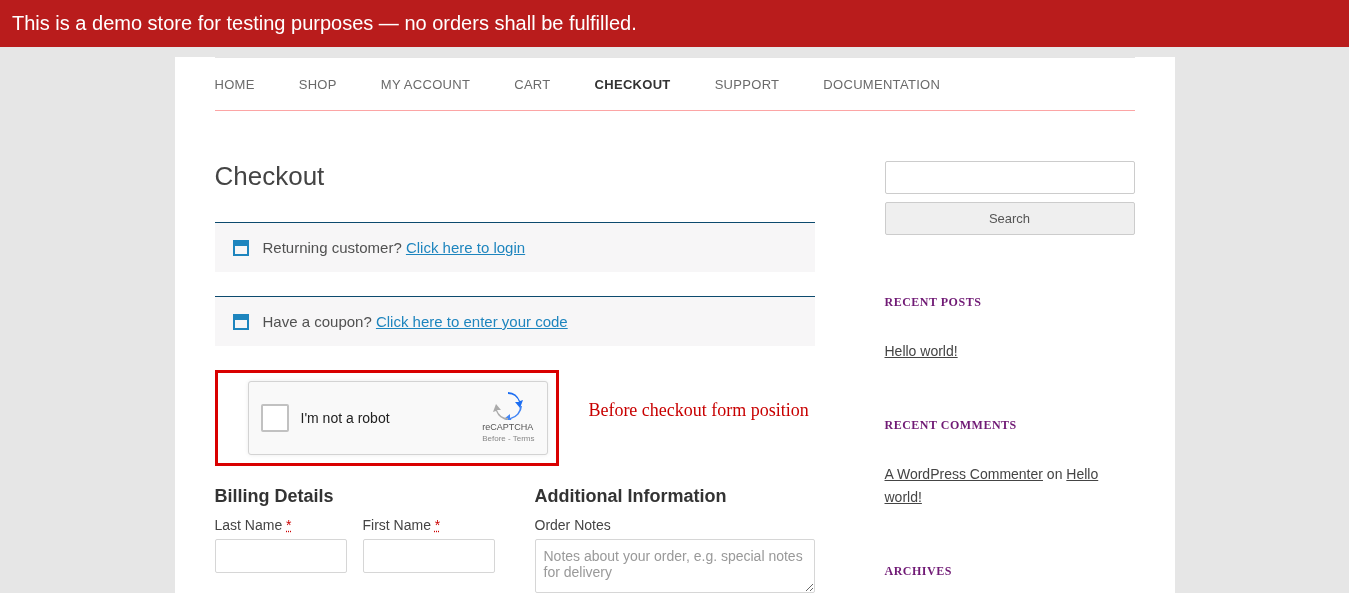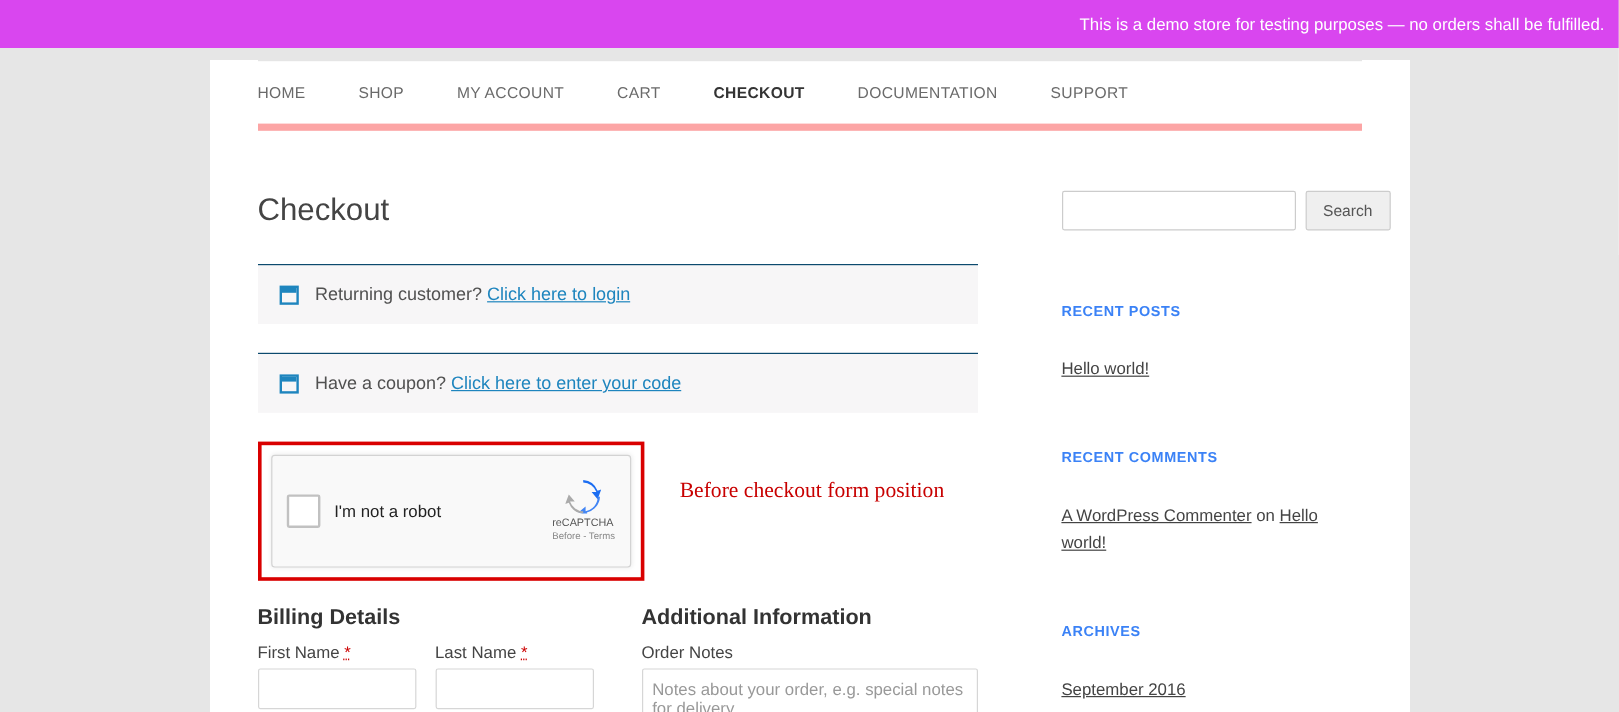--- a/index.html
+++ b/index.html
@@ -1,74 +1,74 @@
 <!DOCTYPE html>
 <html><head>
   <meta charset="utf-8">
   <style>
     * { box-sizing: border-box; margin: 0; padding: 0; }
     body { font-family: -apple-system, BlinkMacSystemFont, "Segoe UI", Helvetica, Arial, sans-serif; background: #e6e6e6; color: #444; font-size: 14px; }
-    .demo-banner { background: #d946ef; color: #fff; text-align: right; padding: 12px; font-size: 14px; }
+    .demo-banner { background: #b91c1c; color: #fff; text-align: left; padding: 12px; font-size: 20px; }
     .page-wrap { max-width: 1000px; margin: 0 auto; background: #fff; padding: 0 40px 40px; min-height: 593px; }
     .nav-border-top { border-top: 1px solid #e5e5e5; margin-top: 10px; }
-    nav.main-nav { border-bottom: 6px solid #fca5a5; padding: 0; text-align: right; }
+    nav.main-nav { border-bottom: 1px solid #fca5a5; padding: 0; text-align: right; }
     nav.main-nav ul { list-style: none; display: flex; gap: 0; }
     nav.main-nav li { padding: 18px 22px 18px 0; margin-right: 22px; }
     nav.main-nav a { color: #6a6a6a; text-decoration: none; font-size: 13px; letter-spacing: 0.3px; }
     nav.main-nav a.active { color: #333; font-weight: bold; }
     .content-area { display: flex; gap: 70px; padding-top: 50px; }
     .main-col { flex: 1; }
     .sidebar { width: 250px; }
     h1.page-title { font-size: 26px; font-weight: 400; color: #444; margin-bottom: 30px; }
     .notice-box { border-top: 1px solid #0c4a6e; background: #f7f6f7; padding: 16px 18px; margin-bottom: 24px; display: flex; align-items: center; gap: 14px; color: #515151; font-size: 15px; }
     .notice-icon { width: 16px; height: 16px; border: 2px solid #1e85be; position: relative; flex-shrink: 0; }
     .notice-icon::after { content: ""; position: absolute; top: 0; left: 0; right: 0; height: 4px; background: #1e85be; }
     .notice-box a { color: #1e85be; text-decoration: underline; }
     .recaptcha-wrap { border: 3px solid #d90000; padding: 8px; display: inline-block; margin-bottom: 20px; }
-    .recaptcha { width: 300px; height: 94px; border: 1px solid #d3d3d3; background: #f9f9f9; display: flex; align-items: center; padding: 0 12px; border-radius: 3px; box-shadow: 0 0 4px rgba(0,0,0,0.08); }
+    .recaptcha { width: 300px; height: 74px; border: 1px solid #d3d3d3; background: #f9f9f9; display: flex; align-items: center; padding: 0 12px; border-radius: 3px; box-shadow: 0 0 4px rgba(0,0,0,0.08); margin-left: 22px; }
     .recaptcha-check { width: 28px; height: 28px; border: 2px solid #c1c1c1; background: #fff; border-radius: 2px; margin-right: 12px; }
     .recaptcha-label { flex: 1; color: #222; font-size: 14px; }
     .recaptcha-logo { text-align: left; font-size: 9px; color: #555; line-height: 1.3; }
     .recaptcha-logo svg { display: block; margin: 0 auto 2px; }
     .recaptcha-logo .sub { font-size: 8px; color: #888; }
     .annotation { display: inline-block; color: #c80000; font-family: "Times New Roman", serif; font-size: 18px; vertical-align: top; margin-top: 30px; margin-left: 26px; }
     .form-cols { display: flex; gap: 40px; }
     .form-col { flex: 1; }
     h3.section-head { font-size: 18px; font-weight: bold; color: #333; margin-bottom: 10px; }
     .field-row { display: flex; gap: 16px; }
     .field { flex: 1; }
     .field label { display: block; font-size: 14px; color: #444; margin-bottom: 6px; }
     .req { color: #c00; text-decoration: underline dotted; }
     .field input, .field textarea { width: 100%; border: 1px solid #d6d6d6; padding: 8px; font-size: 14px; font-family: inherit; border-radius: 2px; }
     .field textarea { height: 54px; resize: vertical; color: #888; }
     .field textarea::placeholder { color: #999; }
-    .search-row { display: flex; gap: 8px; margin-bottom: 60px; }
+    .search-row { display: flex; gap: 8px; margin-bottom: 60px; flex-direction: column; }
     .search-row input { flex: 1; border: 1px solid #ccc; padding: 8px; border-radius: 2px; }
     .search-row button { border: 1px solid #ccc; background: #efefef; padding: 8px 14px; color: #555; cursor: pointer; border-radius: 2px; font-size: 13px; }
     .widget { margin-bottom: 56px; }
-    .widget h4 { font-size: 12px; font-weight: bold; letter-spacing: 0.5px; color: #3b82f6; margin-bottom: 30px; text-transform: uppercase; }
+    .widget h4 { font-size: 12px; font-weight: bold; letter-spacing: 0.5px; color: #701a75; margin-bottom: 30px; text-transform: uppercase; font-family: Liberation Serif, serif; }
     .widget a { color: #444; text-decoration: underline; font-size: 14px; }
     .widget .line { line-height: 1.6; }
   </style>
 </head>
 <body>
 
 <div class="demo-banner">This is a demo store for testing purposes — no orders shall be fulfilled.</div>
 
 <div class="page-wrap">
   <div class="nav-border-top"></div>
   <nav class="main-nav">
     <ul>
       <li><a href="#">HOME</a></li>
       <li><a href="#">SHOP</a></li>
       <li><a href="#">MY ACCOUNT</a></li>
       <li><a href="#">CART</a></li>
       <li><a href="#" class="active">CHECKOUT</a></li>
+      <li><a href="#">SUPPORT</a></li>
       <li><a href="#">DOCUMENTATION</a></li>
-      <li><a href="#">SUPPORT</a></li>
     </ul>
   </nav>
 
   <div class="content-area">
     <div class="main-col">
       <h1 class="page-title">Checkout</h1>
 
       <div class="notice-box">
         <span class="notice-icon"></span>
         <span>
@@ -100,25 +100,25 @@
           </div>
         </div>
         <span class="annotation">Before checkout form position</span>
       </div>
 
       <div class="form-cols">
         <div class="form-col">
           <h3 class="section-head">Billing Details</h3>
           <div class="field-row">
             <div class="field">
-              <label><span>First Name</span> <span class="req">*</span></label>
+              <label><span>Last Name</span> <span class="req">*</span></label>
               <input type="text" style="">
             </div>
             <div class="field">
-              <label><span>Last Name</span> <span class="req">*</span></label>
+              <label><span>First Name</span> <span class="req">*</span></label>
               <input type="text" style="">
             </div>
           </div>
         </div>
         <div class="form-col">
           <h3 class="section-head">Additional Information</h3>
           <div class="field">
             <label>Order Notes</label>
             <textarea placeholder="Notes about your order, e.g. special notes for delivery" style=""></textarea>
           </div>

